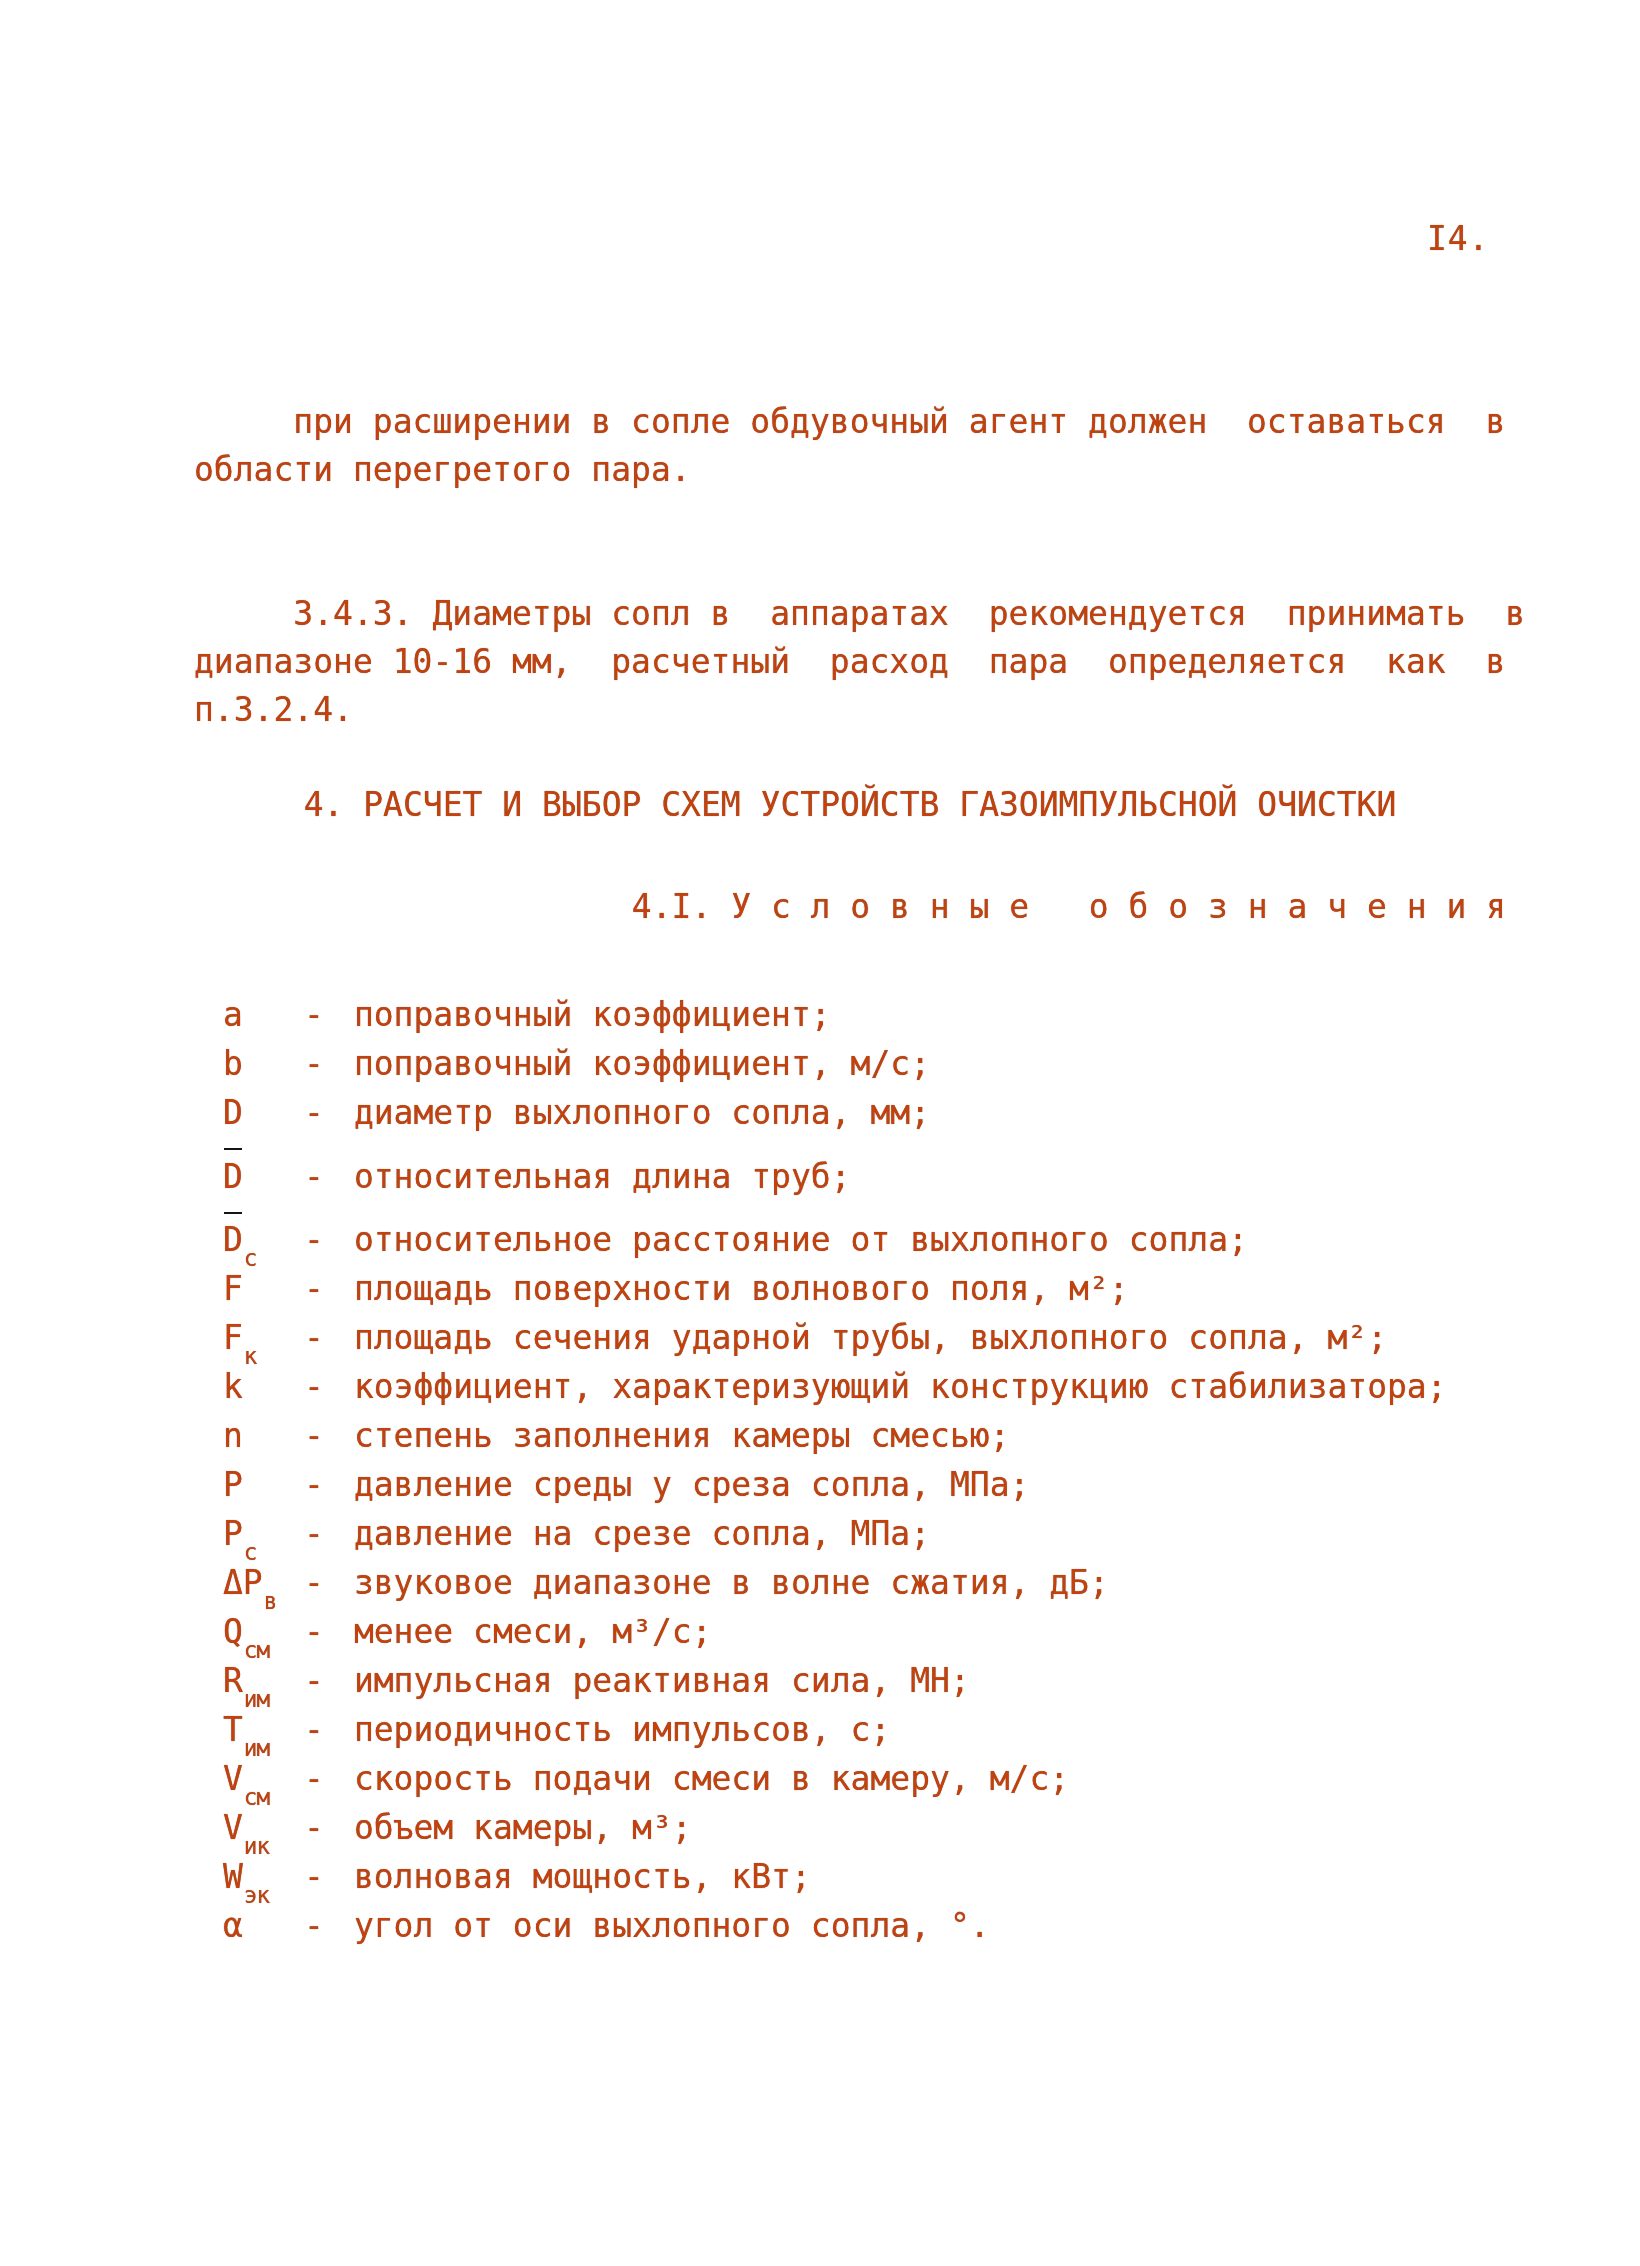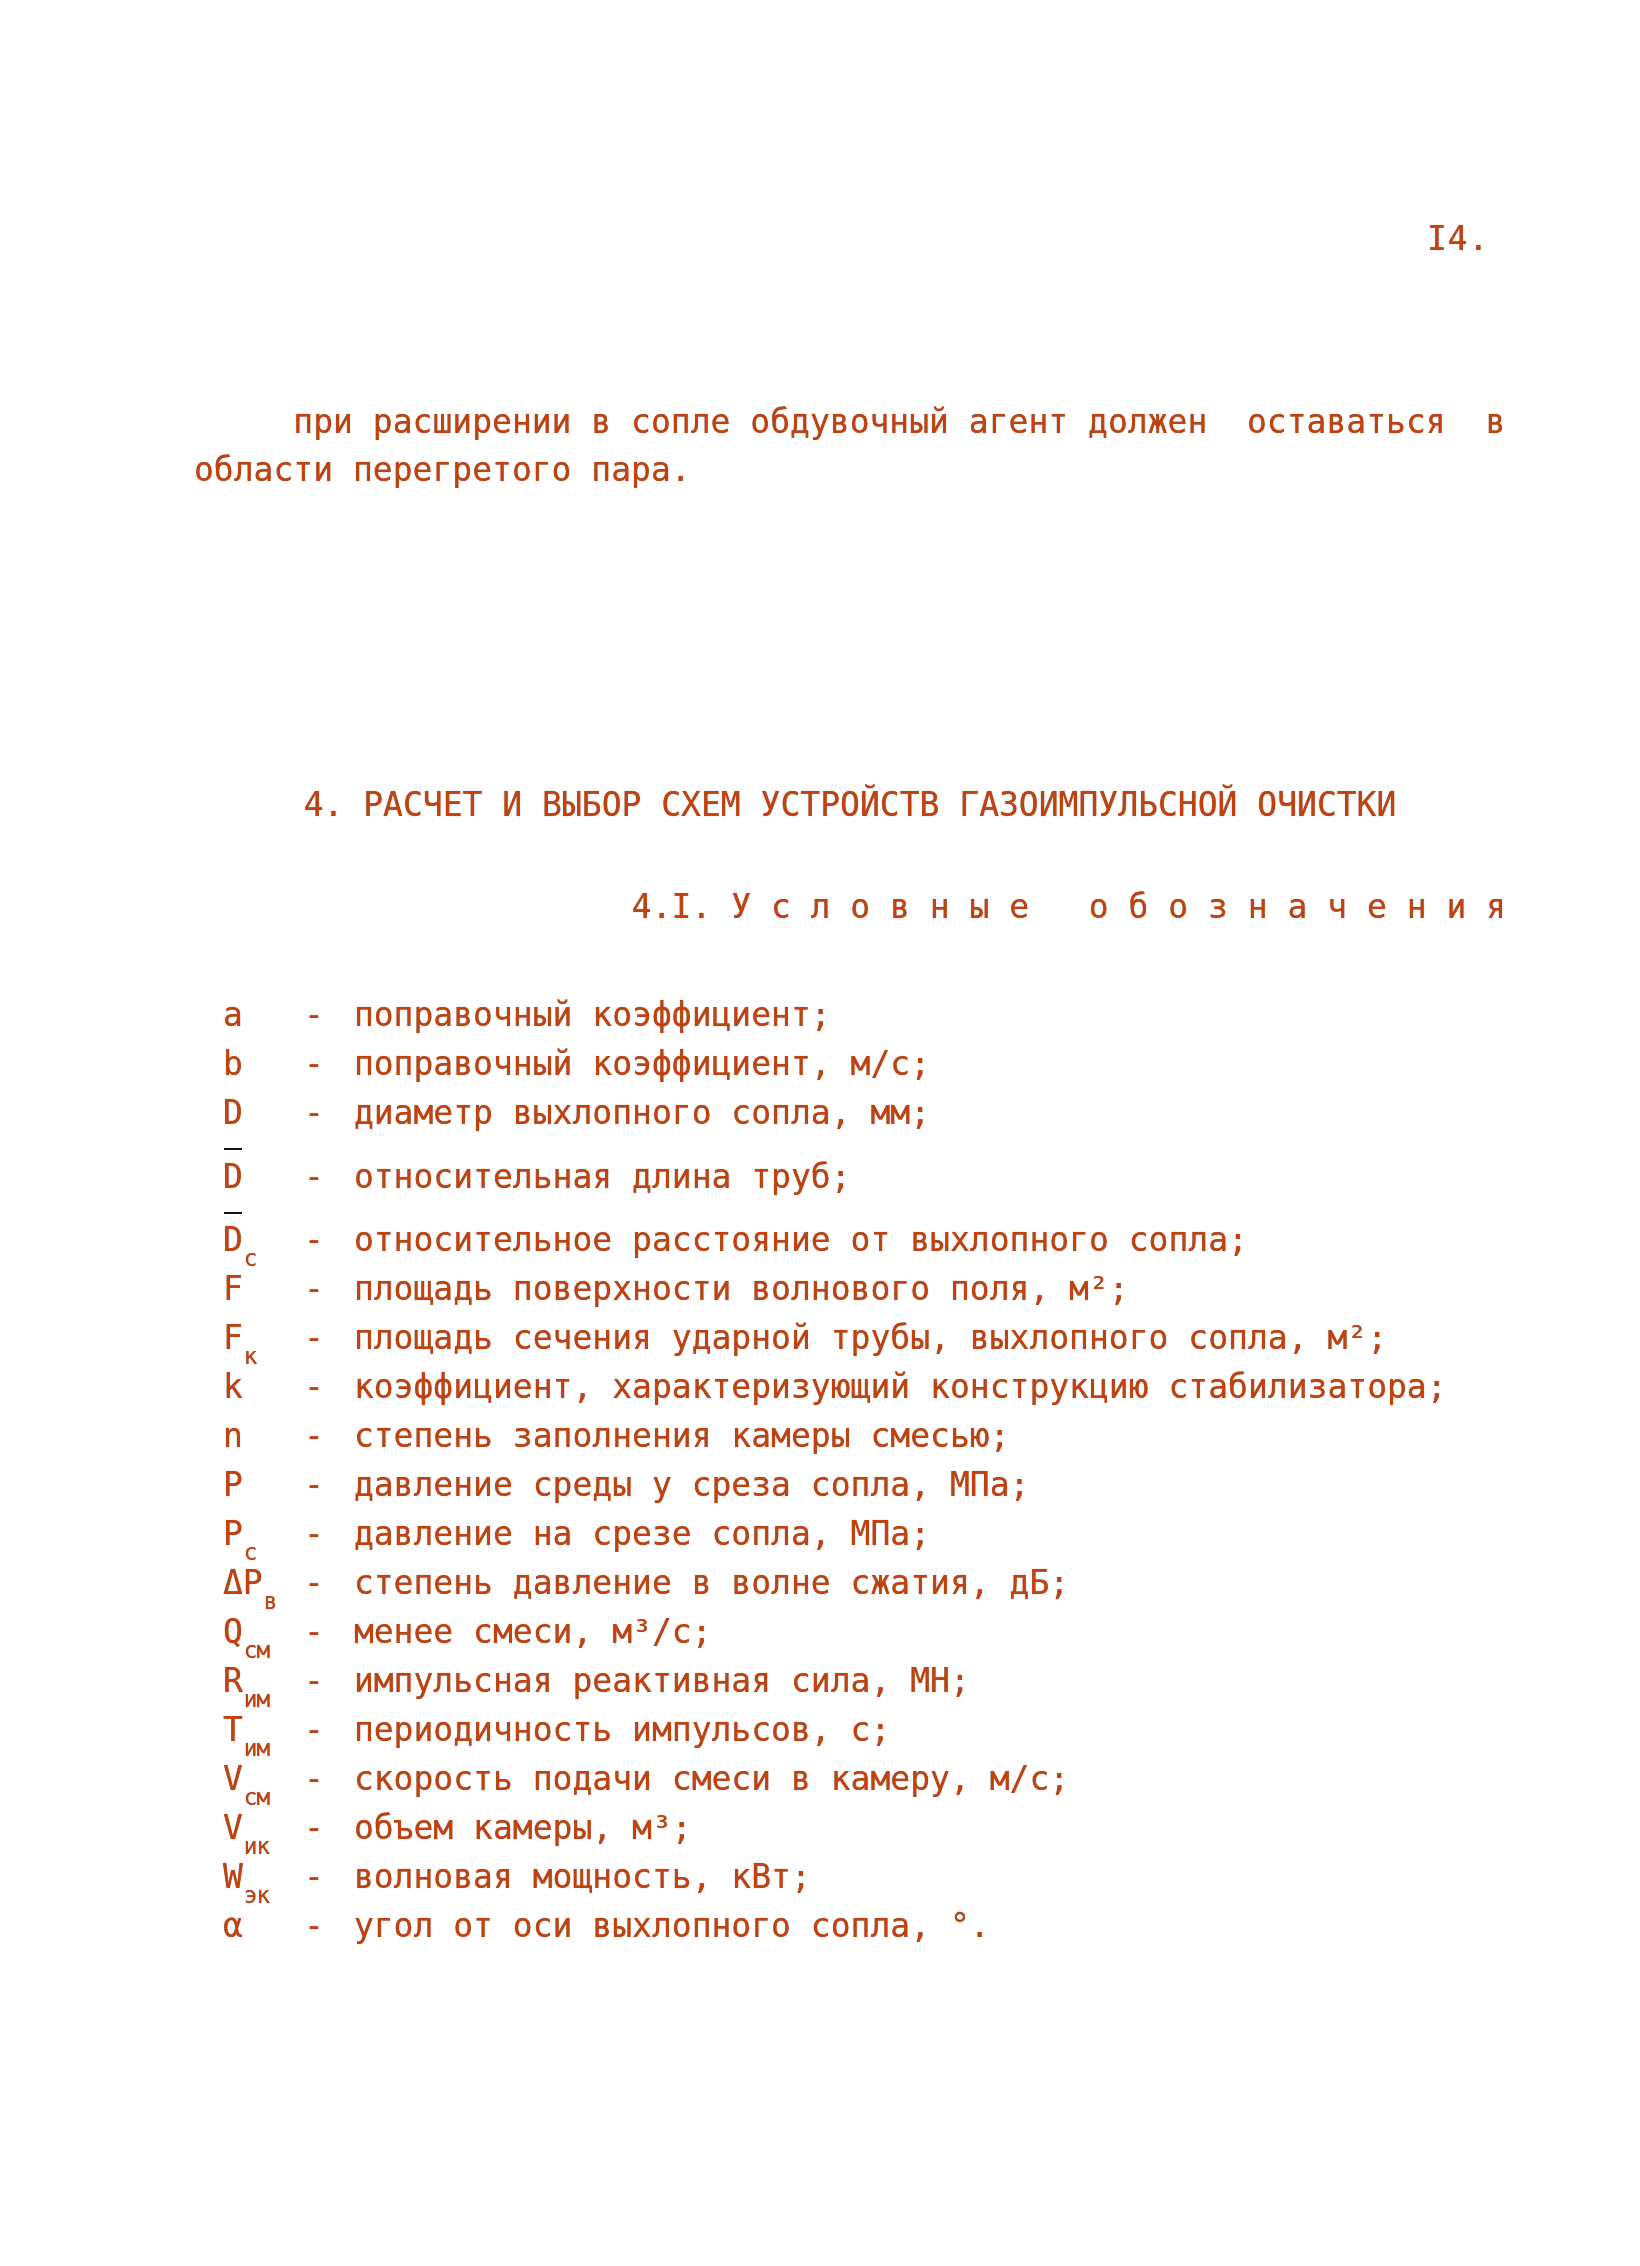--- a/index.html
+++ b/index.html
@@ -90,20 +90,23 @@
 </head>
 <body>
 
 <div class="page">
 
   <div class="page-number">I4.</div>
 
   <div class="paragraphs">
     <div>     при расширении в сопле обдувочный агент должен  оставаться  в
 области перегретого пара.</div>
+    <div>     3.4.3. Диаметры сопл в  аппаратах  рекомендуется  принимать  в
+диапазоне 10-16 мм,  расчетный  расход  пара  определяется  как  в
+п.3.2.4.</div>
   </div>
 
   <div class="heading">4. РАСЧЕТ И ВЫБОР СХЕМ УСТРОЙСТВ ГАЗОИМПУЛЬСНОЙ ОЧИСТКИ</div>
   <div class="subheading">4.I. У с л о в н ы е   о б о з н а ч е н и я</div>
 
   <div class="symbols">
 
     <div class="sym-row">
       <span class="sym"><span class="sym-main" data-bar="">a</span><span class="sym-sub"></span></span>
       <span class="dash">-</span>
@@ -166,21 +169,21 @@
 
     <div class="sym-row">
       <span class="sym"><span class="sym-main" data-bar="">P</span><span class="sym-sub">с</span></span>
       <span class="dash">-</span>
       <span class="def">давление на срезе сопла, МПа;</span>
     </div>
 
     <div class="sym-row">
       <span class="sym"><span class="sym-main" data-bar="">ΔP</span><span class="sym-sub">в</span></span>
       <span class="dash">-</span>
-      <span class="def">степень давление в волне сжатия, дБ;</span>
+      <span class="def">звуковое диапазоне в волне сжатия, дБ;</span>
     </div>
 
     <div class="sym-row">
       <span class="sym"><span class="sym-main" data-bar="">Q</span><span class="sym-sub">см</span></span>
       <span class="dash">-</span>
       <span class="def">менее смеси, м³/с;</span>
     </div>
 
     <div class="sym-row">
       <span class="sym"><span class="sym-main" data-bar="">R</span><span class="sym-sub">им</span></span>

